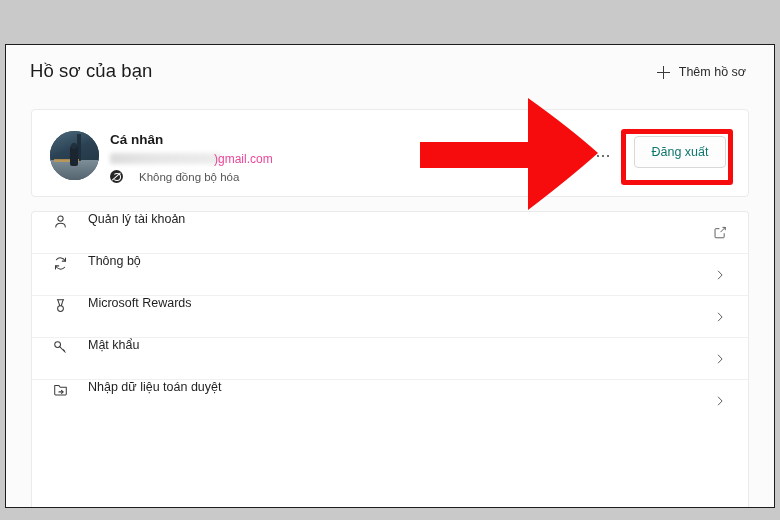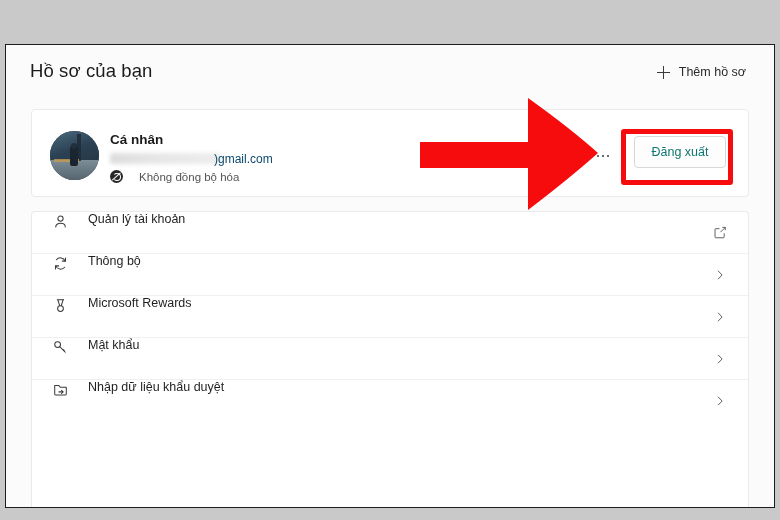--- a/index.html
+++ b/index.html
@@ -145,21 +145,21 @@
     display: inline-block;
     width: 112px;
     height: 11px;
     background: linear-gradient(90deg,#dcdcdc 0%, #e6e6e6 40%, #ededed 100%);
     filter: blur(2.2px);
     border-radius: 2px;
     margin-right: -8px;
   }
   .email-tail {
     font-size: 12px;
-    color: #0c4a6e;
+    color: #ec4899;
     filter: blur(.45px);
   }
   .sync-row {
     position: absolute;
     left: 78px;
     top: 60px;
     display: flex;
     align-items: center;
     gap: 16px;
   }
@@ -394,21 +394,21 @@
             </span>
           </div>
           <div class="row">
             <span class="row-icon">
               <svg width="17" height="17" viewBox="0 0 20 20" fill="none" stroke="currentColor" stroke-width="1.2" stroke-linecap="round" stroke-linejoin="round">
                 <path d="M3.2 5.4h5l1.5 1.9h7.1v8.1a1 1 0 0 1-1 1H4.2a1 1 0 0 1-1-1z"></path>
                 <path d="M8.2 12.8h4.6"></path>
                 <path d="M11.2 11l1.8 1.8-1.8 1.8"></path>
               </svg>
             </span>
-            <span class="row-label">Nhập dữ liệu khẩu duyệt</span>
+            <span class="row-label">Nhập dữ liệu toán duyệt</span>
             <span class="row-trail">
               <svg width="14" height="14" viewBox="0 0 20 20" fill="none" stroke="currentColor" stroke-width="1.4" stroke-linecap="round" stroke-linejoin="round">
                 <path d="M7.6 4.4L13 10l-5.4 5.6"></path>
               </svg>
             </span>
           </div>
         </div>
 
     </div>
   </div>

